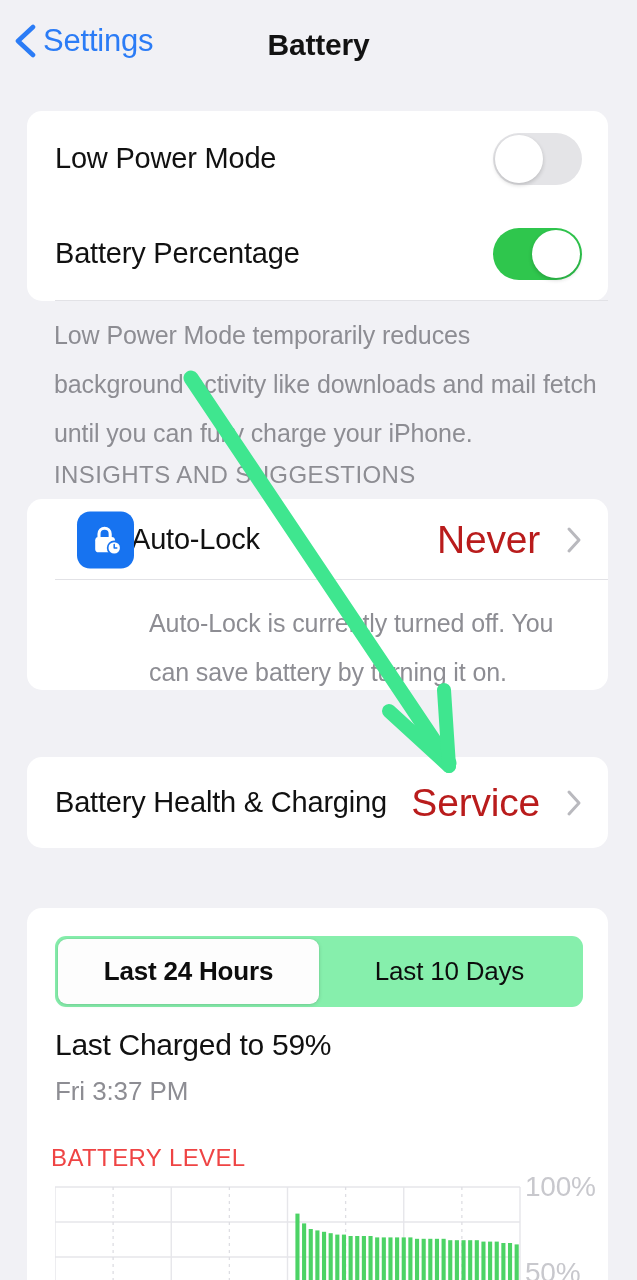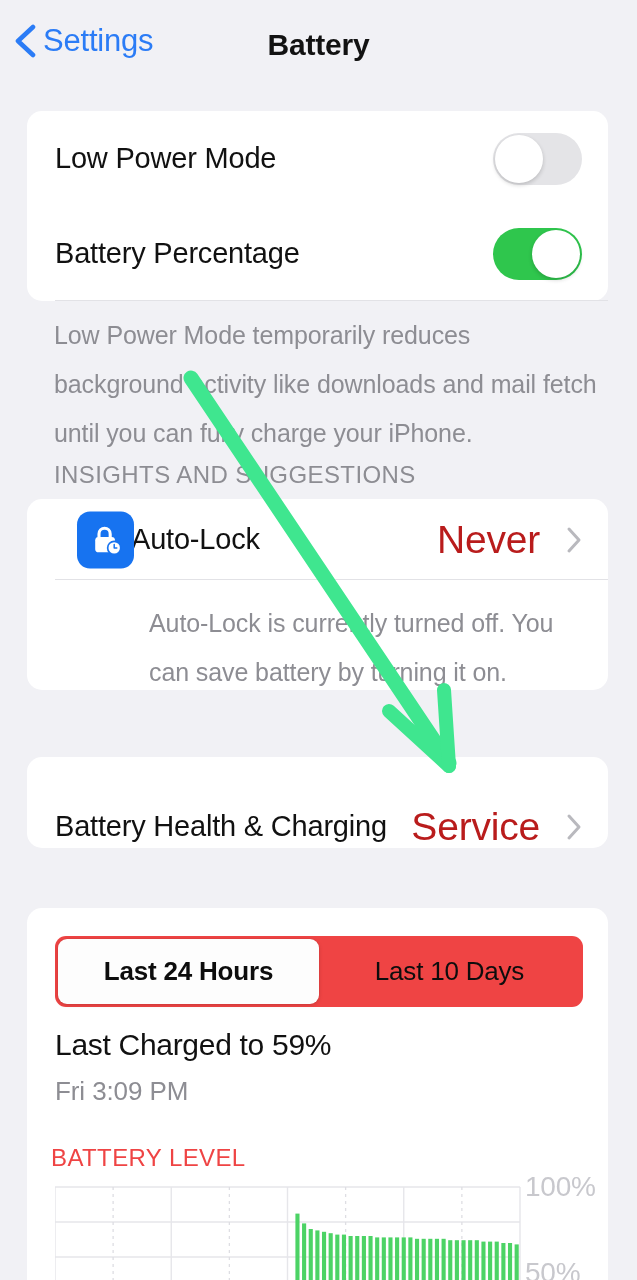--- a/index.html
+++ b/index.html
@@ -171,21 +171,21 @@
     letter-spacing: -0.1px;
   }
 
   
   #segmented {
     position: absolute;
     left: 28px;
     top: 28px;
     width: 528px;
     height: 71px;
-    background: #ef4444;
+    background: #86efac;
     border-radius: 11px;
     display: flex;
     padding: 3px;
   }
   .seg {
     flex: 1;
     display: flex;
     align-items: center;
     justify-content: center;
     font-size: 26px;
@@ -304,38 +304,38 @@
       <svg class="row-chevron" viewBox="0 0 16 28">
         <polyline points="3,3 13,14 3,25" fill="none" stroke="#b9b9be" stroke-width="3" stroke-linecap="round" stroke-linejoin="round"></polyline>
       </svg>
       <div class="divider" style="bottom:0;"></div>
     </div>
 
     <div class="inset-text" style="padding-top:19px;">Auto-Lock is currently turned off. You can save battery by turning it on.</div>
   </div>
 
   <div class="card" style="top:757px; height:91px;">
-    <div class="row" style="height:91px;margin-top:24px;">
+    <div class="row" style="height:91px;">
       <span class="row-label">Battery Health &amp; Charging</span>
       <span class="row-value">Service</span>
       <svg class="row-chevron" viewBox="0 0 16 28">
         <polyline points="3,3 13,14 3,25" fill="none" stroke="#b9b9be" stroke-width="3" stroke-linecap="round" stroke-linejoin="round"></polyline>
       </svg>
     </div>
   </div>
 
   <div class="card" style="top:908px; height:400px;">
 
     <div id="segmented">
       <div class="seg active">Last 24 Hours</div>
       <div class="seg">Last 10 Days</div>
     </div>
 
     <div id="last-charged">Last Charged to 59%</div>
-    <div id="last-charged-time">Fri 3:09 PM</div>
+    <div id="last-charged-time">Fri 3:37 PM</div>
 
     <div id="battery-level-label">BATTERY LEVEL</div>
 
     <div id="chart-wrap">
       <svg id="chart-svg" width="553" height="120" viewBox="0 0 553 120">
           <line x1="0" y1="4" x2="465" y2="4" stroke="#e6e6ea" stroke-width="1.4"></line>
           <line x1="0" y1="39" x2="465" y2="39" stroke="#e6e6ea" stroke-width="1.4"></line>
           <line x1="0" y1="74" x2="465" y2="74" stroke="#e6e6ea" stroke-width="1.4"></line>
           <line x1="0" y1="4" x2="0" y2="120" stroke="#e6e6ea" stroke-width="1.4" stroke-dasharray="none"></line>
           <line x1="58.125" y1="4" x2="58.125" y2="120" stroke="#dedee3" stroke-width="1.3" stroke-dasharray="3 4"></line>

